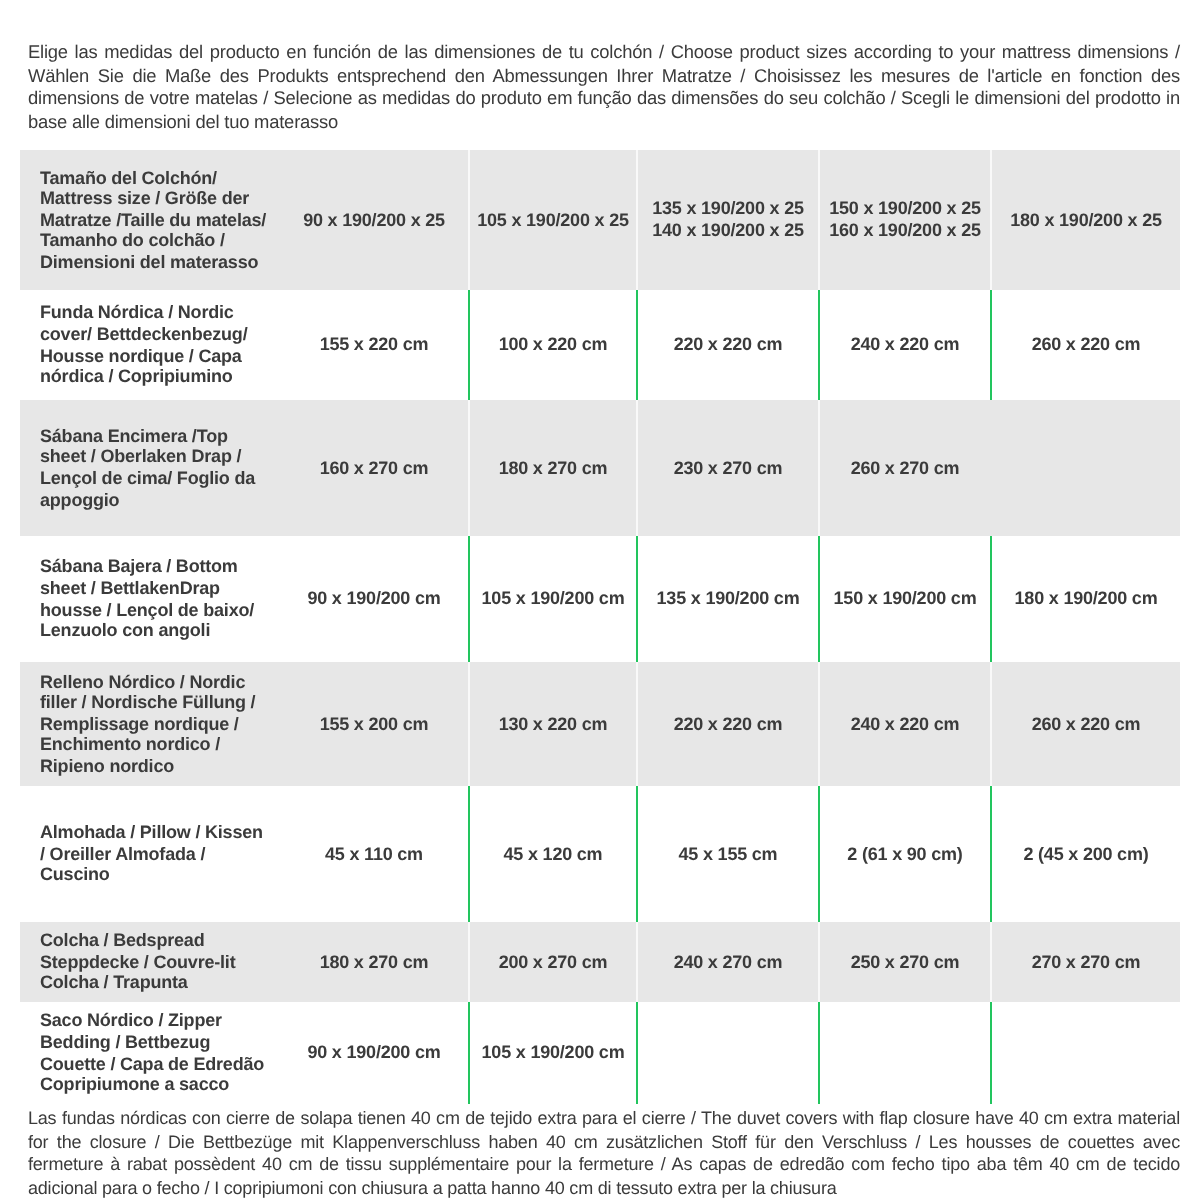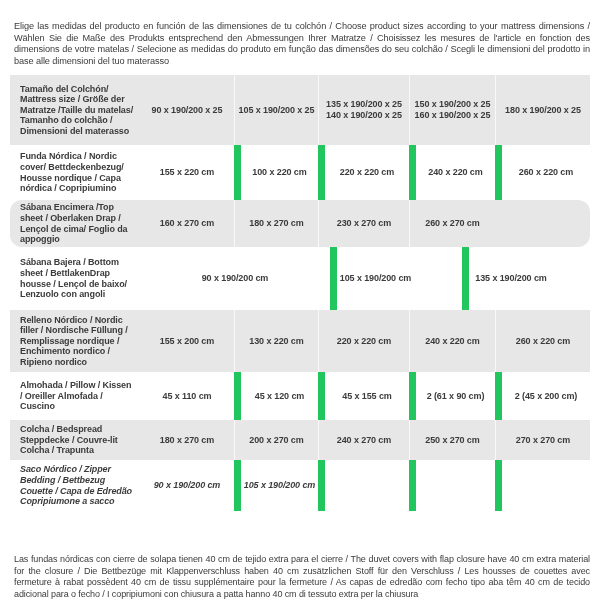--- a/index.html
+++ b/index.html
@@ -18,30 +18,30 @@
   .trow.gray{background:#e7e7e7;}
   .cell{
     display:flex;align-items:center;justify-content:center;
     text-align:center;font-size:9px;font-weight:bold;line-height:10.6px;
     white-space:pre-line;letter-spacing:-0.1px;
   }
   .cell.label{
     justify-content:flex-start;text-align:left;
     padding-left:10px;padding-right:6px;white-space:normal;
   }
-  .trow > .cell:nth-child(n+3){border-left:7px solid #22c55e;}
+  .trow > .cell:nth-child(n+3){border-left:1px solid #22c55e;}
   .trow.gray > .cell:nth-child(n+3){border-left:1px solid #f9f9f9;}
   .r0{height:70px;}
   .r1{height:55px;}
-  .r2{height:47px;border-radius:12px;}
-  .r3{height:63px;gap:48px;}
+  .r2{height:68px;}
+  .r3{height:63px;}
   .r4{height:62px;}
-  .r5{height:48px;}
+  .r5{height:68px;}
   .r6{height:40px;}
-  .r7{height:51px;font-style:italic;}
+  .r7{height:51px;}
 </style>
 </head>
 <body>
 
 <p class="para intro">Elige las medidas del producto en función de las dimensiones de tu colchón / Choose product sizes according to your mattress dimensions / Wählen Sie die Maße des Produkts entsprechend den Abmessungen Ihrer Matratze / Choisissez les mesures de l'article en fonction des dimensions de votre matelas / Selecione as medidas do produto em função das dimensões do seu colchão / Scegli le dimensioni del prodotto in base alle dimensioni del tuo materasso</p>
 
 <div class="sizes-table">
 
   <div class="trow gray r0">
     <div class="cell label">Tamaño del Colchón/ Mattress size / Größe der Matratze /Taille du matelas/ Tamanho do colchão / Dimensioni del materasso</div>

